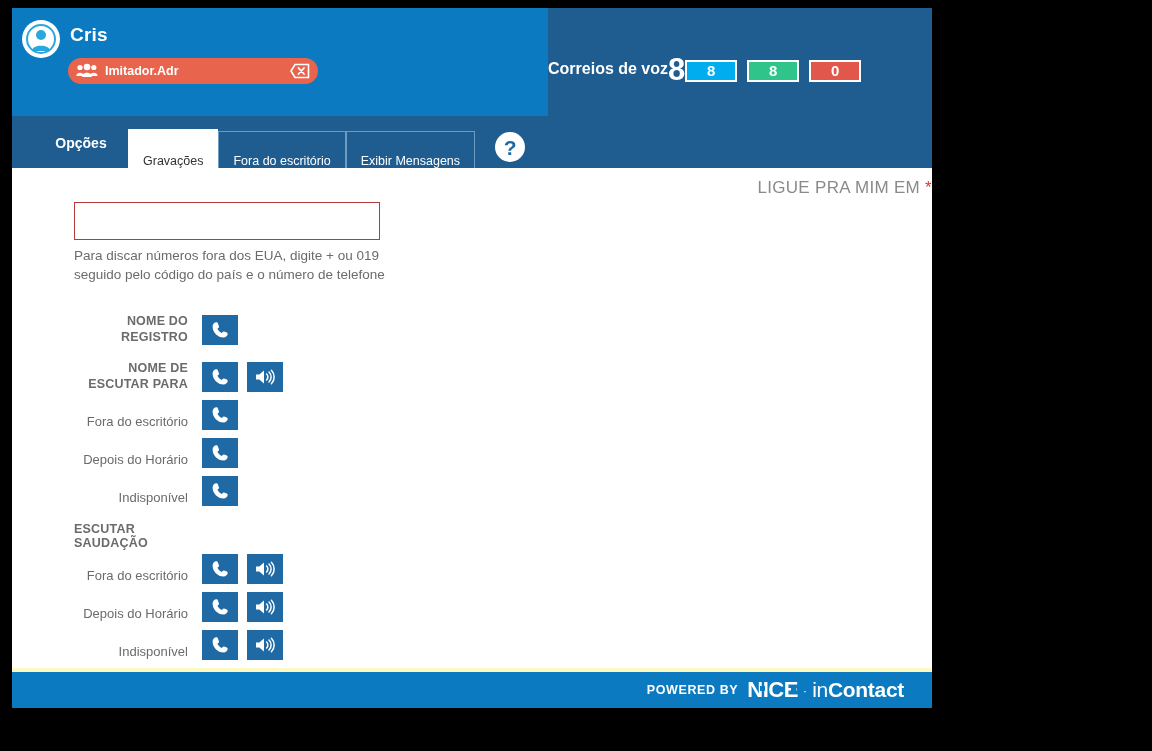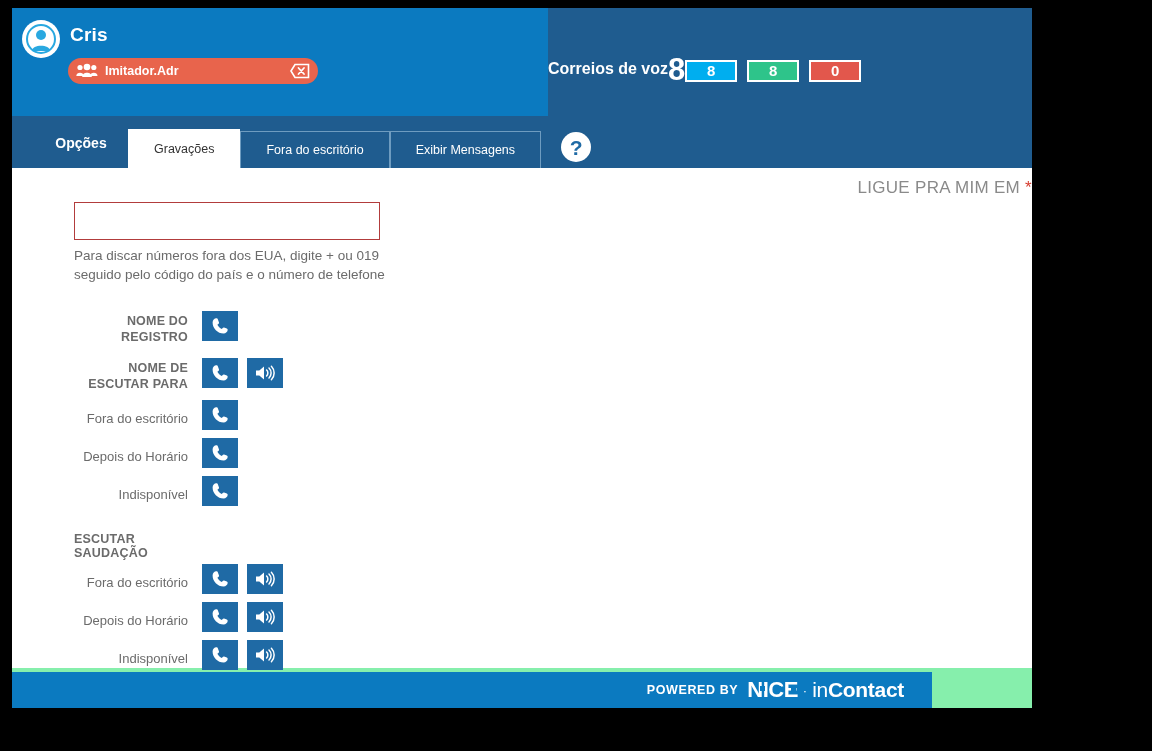--- a/index.html
+++ b/index.html
@@ -1,17 +1,17 @@
 <!DOCTYPE html>
 <html><head>
 <meta charset="utf-8">
 <style>
   html,body{margin:0;padding:0;background:#000;}
   body{width:1152px;height:751px;overflow:hidden;font-family:"Liberation Sans",sans-serif;}
-  .app{position:absolute;left:12px;top:8px;width:1020px;height:700px;background:#86efac;overflow:hidden;}
+  .app{position:absolute;left:12px;top:8px;width:920px;height:700px;background:#fef9c3;overflow:hidden;}
 
   
   .header{display:flex;height:108px;}
   .hdr-left{width:536px;background:#0b7ac0;position:relative;}
   .hdr-right{flex:1;background:#1f5c8f;display:flex;flex-direction:row;align-items:center;padding-top:14px;box-sizing:border-box;}
 
   .avatar{position:absolute;left:10px;top:12px;width:38px;height:38px;border-radius:50%;background:#fff;display:flex;align-items:center;justify-content:center;}
   .avatar svg{display:block;}
   .user-name{position:absolute;left:58px;top:16px;color:#fff;font-size:19px;font-weight:bold;letter-spacing:.2px;}
 
@@ -21,40 +21,40 @@
   .badge-close{width:28px;height:18px;flex:0 0 auto;}
 
   .vm-title{color:#fff;font-size:16px;font-weight:bold;}
   .vm-count{color:#fff;font-size:31px;font-weight:bold;line-height:34px;margin-top:1px;}
   .vm-pills{display:flex;gap:10px;margin-top:3px;}
   .pill{width:52px;height:22px;border:2px solid #fff;box-sizing:border-box;display:flex;align-items:center;justify-content:center;color:#fff;font-size:15px;font-weight:bold;}
 
   
   .tabbar{height:52px;background:#1f5c8f;display:flex;align-items:flex-end;padding-left:0;box-sizing:border-box;position:relative;}
   .opcoes{width:94px;color:#fff;font-size:14px;font-weight:bold;text-align:center;padding-bottom:17px;padding-left:22px;}
-  .tab{height:37px;border:1px solid #6e9cc0;border-bottom:none;box-sizing:border-box;display:flex;align-items:center;justify-content:center;padding:0 25px;color:#fff;font-size:12.5px;background:#1f5c8f;}
+  .tab{height:37px;border:1px solid #6e9cc0;border-bottom:none;box-sizing:border-box;display:flex;align-items:flex-end;justify-content:center;padding:0 14px;color:#fff;font-size:12.5px;background:#1f5c8f;}
   .tab.active{background:#fff;color:#333;border-color:#fff;height:39px;}
   .help-icon{margin-left:20px;margin-bottom:6px;width:30px;height:30px;border-radius:50%;background:#fff;display:flex;align-items:center;justify-content:center;color:#1f6aa5;font-size:21px;font-weight:bold;line-height:1;}
 
   
   .content{position:relative;height:500px;background:#fff;padding-left:62px;padding-top:10px;box-sizing:border-box;}
   .field-label{color:#8a8a8a;font-size:17px;letter-spacing:.3px;margin-bottom:4px;text-align:right;}
   .req{color:#d63c2f;}
   .phone-input{width:306px;height:38px;border:1.5px solid #b23c3c;box-sizing:border-box;outline:none;font-size:14px;padding:0 8px;font-family:"Liberation Sans",sans-serif;}
   .hint{color:#6b6b6b;font-size:13.5px;line-height:19px;margin-top:6px;width:320px;}
 
   .rows{margin-top:22px;}
-  .row{display:flex;align-items:center;margin-bottom:8px;}
+  .row{display:flex;align-items:flex-end;margin-bottom:8px;}
   .row-label{width:128px;text-align:right;padding-right:14px;box-sizing:border-box;font-size:13px;color:#6b6b6b;line-height:16px;padding-top:7px;}
   .row-label.caps{color:#6b6b6b;font-weight:bold;font-size:12.5px;letter-spacing:.2px;}
   .btns{display:flex;gap:9px;}
   .iconbtn{width:36px;height:30px;background:#1f6aa5;display:flex;align-items:center;justify-content:center;cursor:pointer;border:none;padding:0;}
   .iconbtn svg{display:block;}
   .section-head{font-size:12.5px;font-weight:bold;color:#6b6b6b;letter-spacing:.2px;margin:0 0 4px 0;padding-left:0;width:128px;text-align:left;}
-  .section-head.pad{margin-top:26px;}
+  .section-head.pad{margin-top:16px;}
 
   
   .footer{position:absolute;left:0;bottom:0;width:920px;height:36px;background:#0b7ac0;display:flex;align-items:center;justify-content:flex-end;padding-right:28px;box-sizing:border-box;}
   .pb{color:#fff;font-size:12.5px;font-weight:bold;letter-spacing:.6px;margin-right:9px;}
   .nice{color:#fff;font-size:22px;font-weight:bold;letter-spacing:-.5px;position:relative;}
   .dot{display:inline-block;width:5px;height:5px;background:#0b7ac0;position:absolute;}
   .sep{color:#fff;font-size:13px;margin:0 5px;vertical-align:middle;}
   .incontact{color:#fff;font-size:21px;letter-spacing:-.3px;}
   .incontact b{font-weight:bold;}
 </style>

